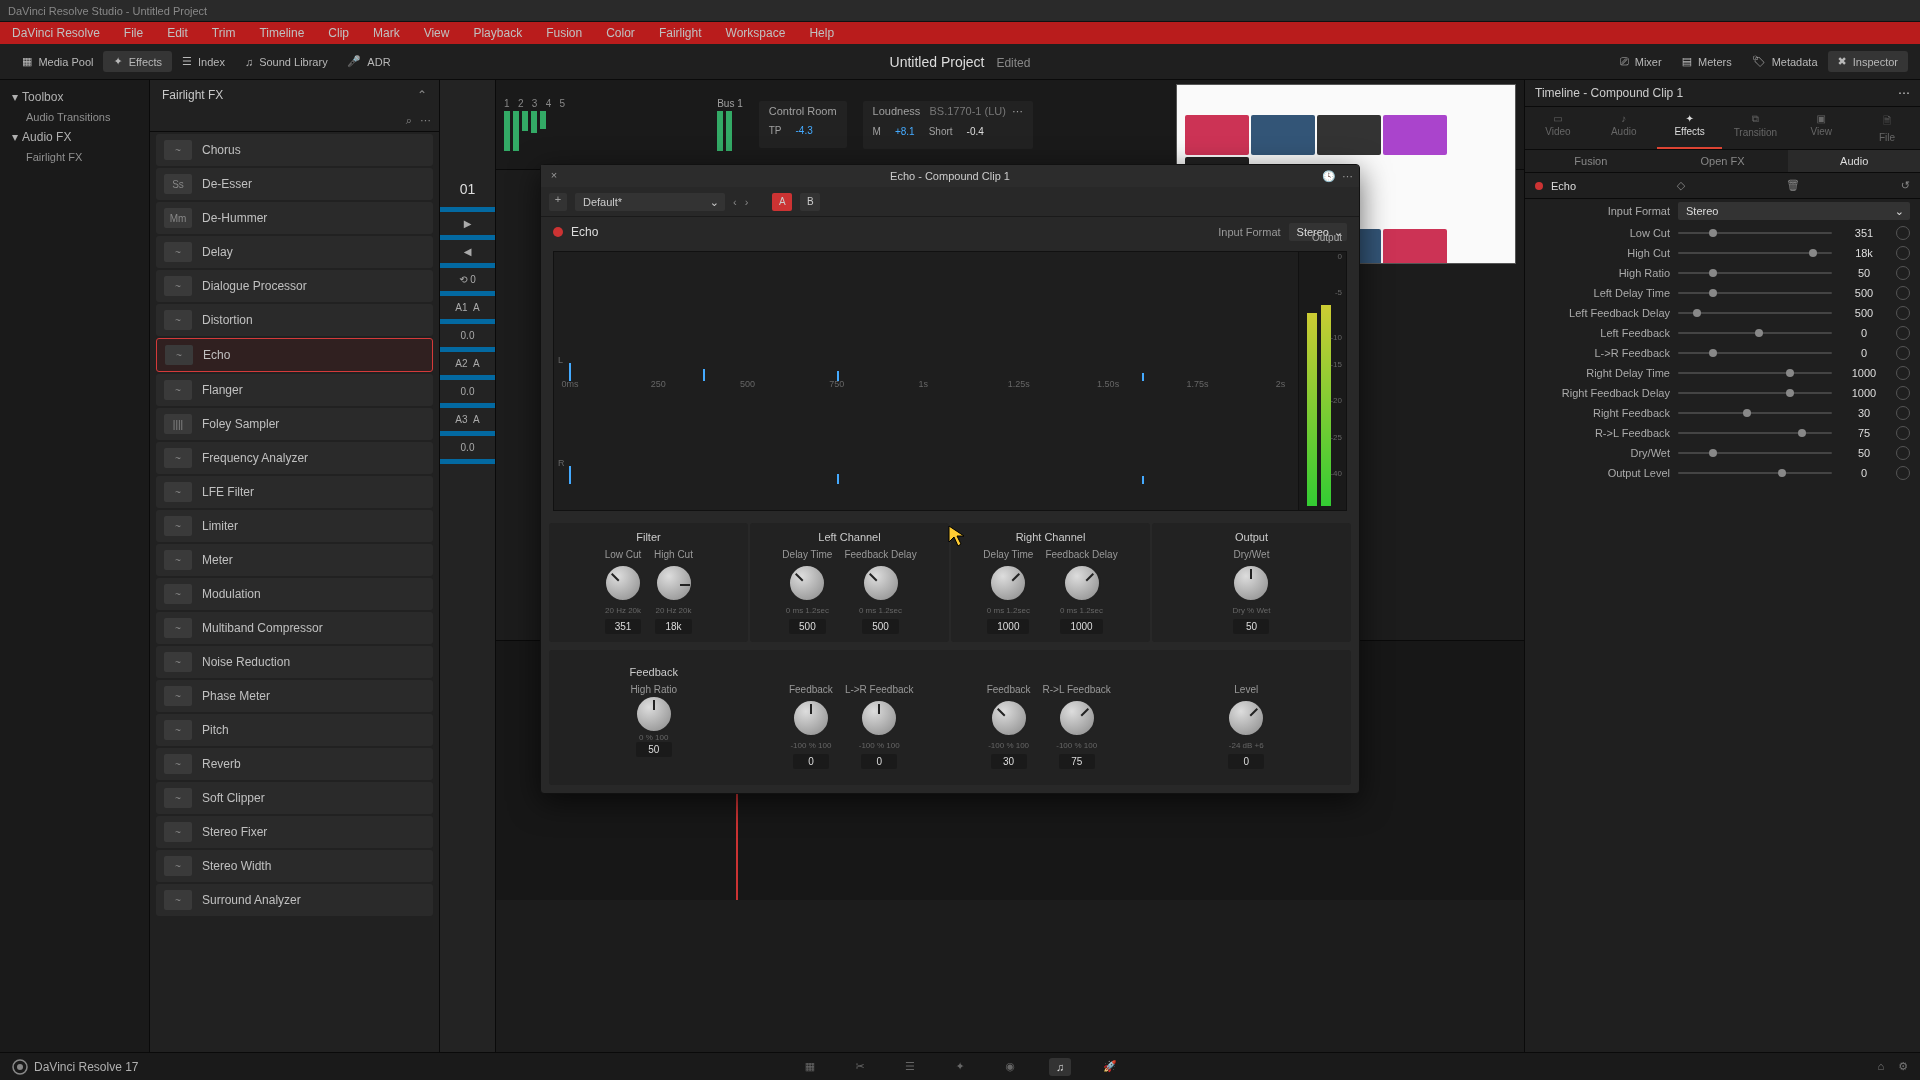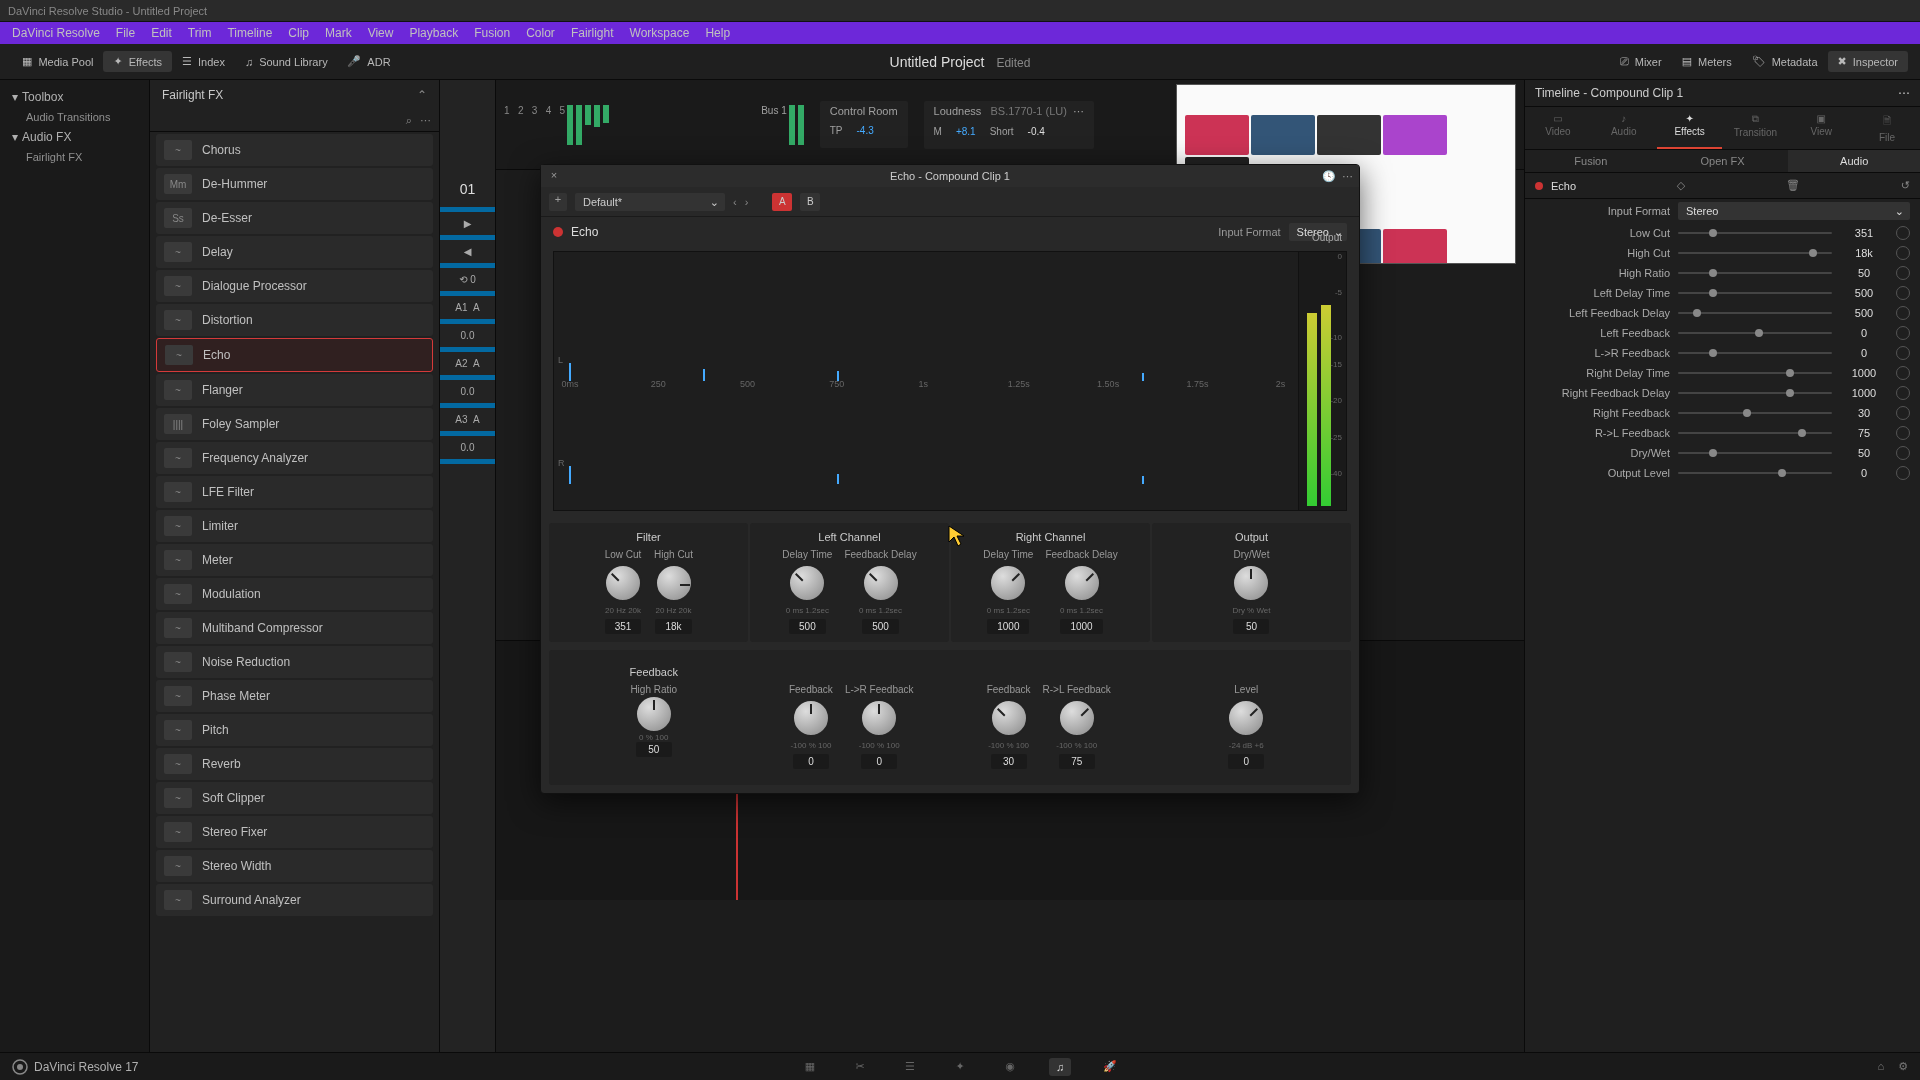--- a/index.html
+++ b/index.html
@@ -1,20 +1,20 @@
 <!DOCTYPE html>
 <html><head>
 <meta charset="utf-8">
 <style>
 * { margin: 0; padding: 0; box-sizing: border-box; font-family: -apple-system, Arial, sans-serif; }
 body { background: #1a1a1a; color: #a0a0a0; font-size: 11px; overflow: hidden; width: 1920px; height: 1080px; position: relative; }
 
 .titlebar { height: 22px; background: #2a2a2a; display: flex; align-items: center; padding: 0 8px; font-size: 11px; color: #888; border-bottom: 1px solid #111; }
 
-.menubar { height: 22px; background: #6d28d9; display: flex; align-items: center; padding: 0 4px; font-size: 12px; color: #c0c0c0; }
+.menubar { height: 22px; background: #b91c1c; display: flex; align-items: center; padding: 0 4px; font-size: 12px; color: #c0c0c0; gap: 8px; }
 .menubar span { padding: 0 8px; cursor: pointer; }
 
 .toolbar { height: 36px; background: #1f1f1f; display: flex; align-items: center; padding: 0 12px; border-bottom: 1px solid #0a0a0a; }
 .toolbar-btn { display: flex; align-items: center; padding: 4px 10px; color: #b8b8b8; cursor: pointer; gap: 6px; }
 .toolbar-btn.active { background: #353535; border-radius: 3px; }
 .project-title { position: absolute; left: 50%; transform: translateX(-50%); color: #ddd; font-size: 14px; font-weight: 500; }
 .project-status { color: #888; font-size: 12px; margin-left: 8px; font-weight: 400; }
 .toolbar-right { margin-left: auto; display: flex; }
 
 .main { display: flex; height: calc(100% - 108px); }
@@ -30,21 +30,21 @@
 .fx-item.selected { border: 1px solid #d43a3a; background: #302020; }
 .fx-icon { width: 28px; height: 20px; background: #3a3a3a; border-radius: 2px; display: flex; align-items: center; justify-content: center; font-size: 10px; color: #888; }
 .fx-label { color: #c0c0c0; font-size: 12px; }
 .favorites { padding: 8px 12px; color: #b0b0b0; font-size: 12px; border-top: 1px solid #0a0a0a; }
 
 .center { flex: 1; background: #1c1c1c; position: relative; }
 .tracks-strip { width: 56px; background: #232323; border-right: 1px solid #0a0a0a; height: 100%; position:absolute; left:0; top:0; }
 .track-row { padding: 6px 4px; color: #aaa; font-size: 10px; border-bottom: 5px solid #0369a1; text-align: center; }
 
 .top-meters { height: 90px; background: #1a1a1a; border-bottom: 1px solid #0a0a0a; display: flex; align-items: center; padding: 4px 8px; gap: 16px; margin-left: 56px; }
-.meter-block { display: flex; flex-direction: row; gap: 2px; font-size: 10px; }
+.meter-block { display: flex; flex-direction: column; gap: 2px; font-size: 10px; }
 .meter-bars { display:flex; gap:3px; }
 .meter-bar { width: 6px; height: 40px; background: linear-gradient(to top, #3a6, #3a6); }
 
 .loudness-box { background: #222; padding: 4px 10px; border-radius: 2px; }
 .loudness-row { display: flex; gap: 14px; font-size: 10px; margin: 8px 0; }
 .loudness-row .val { color: #4af; }
 .loudness-row .val.pos { color: #4af; }
 
 .preview-thumb { width: 340px; height: 180px; background: #fafafa; border: 1px solid #555; position: absolute; right: 8px; top: 4px; overflow:hidden; }
 .pthumb-row { display:flex; gap:2px; padding: 30px 8px 2px 8px; flex-wrap: wrap; }
@@ -234,26 +234,26 @@
     <div style="padding:4px 8px; display:flex; justify-content:flex-end; gap:8px; border-bottom:1px solid #0a0a0a;">
       <span style="color:#888">⌕</span>
       <span style="color:#888">⋯</span>
     </div>
     <div class="fx-list" id="fx-list">
         <div class="fx-item">
           <div class="fx-icon">~</div>
           <div class="fx-label">Chorus</div>
         </div>
         <div class="fx-item">
+          <div class="fx-icon">Ss</div>
+          <div class="fx-label">De-Esser</div>
+        </div>
+        <div class="fx-item">
           <div class="fx-icon">Mm</div>
           <div class="fx-label">De-Hummer</div>
-        </div>
-        <div class="fx-item">
-          <div class="fx-icon">Ss</div>
-          <div class="fx-label">De-Esser</div>
         </div>
         <div class="fx-item">
           <div class="fx-icon">~</div>
           <div class="fx-label">Delay</div>
         </div>
         <div class="fx-item">
           <div class="fx-icon">~</div>
           <div class="fx-label">Dialogue Processor</div>
         </div>
         <div class="fx-item">

